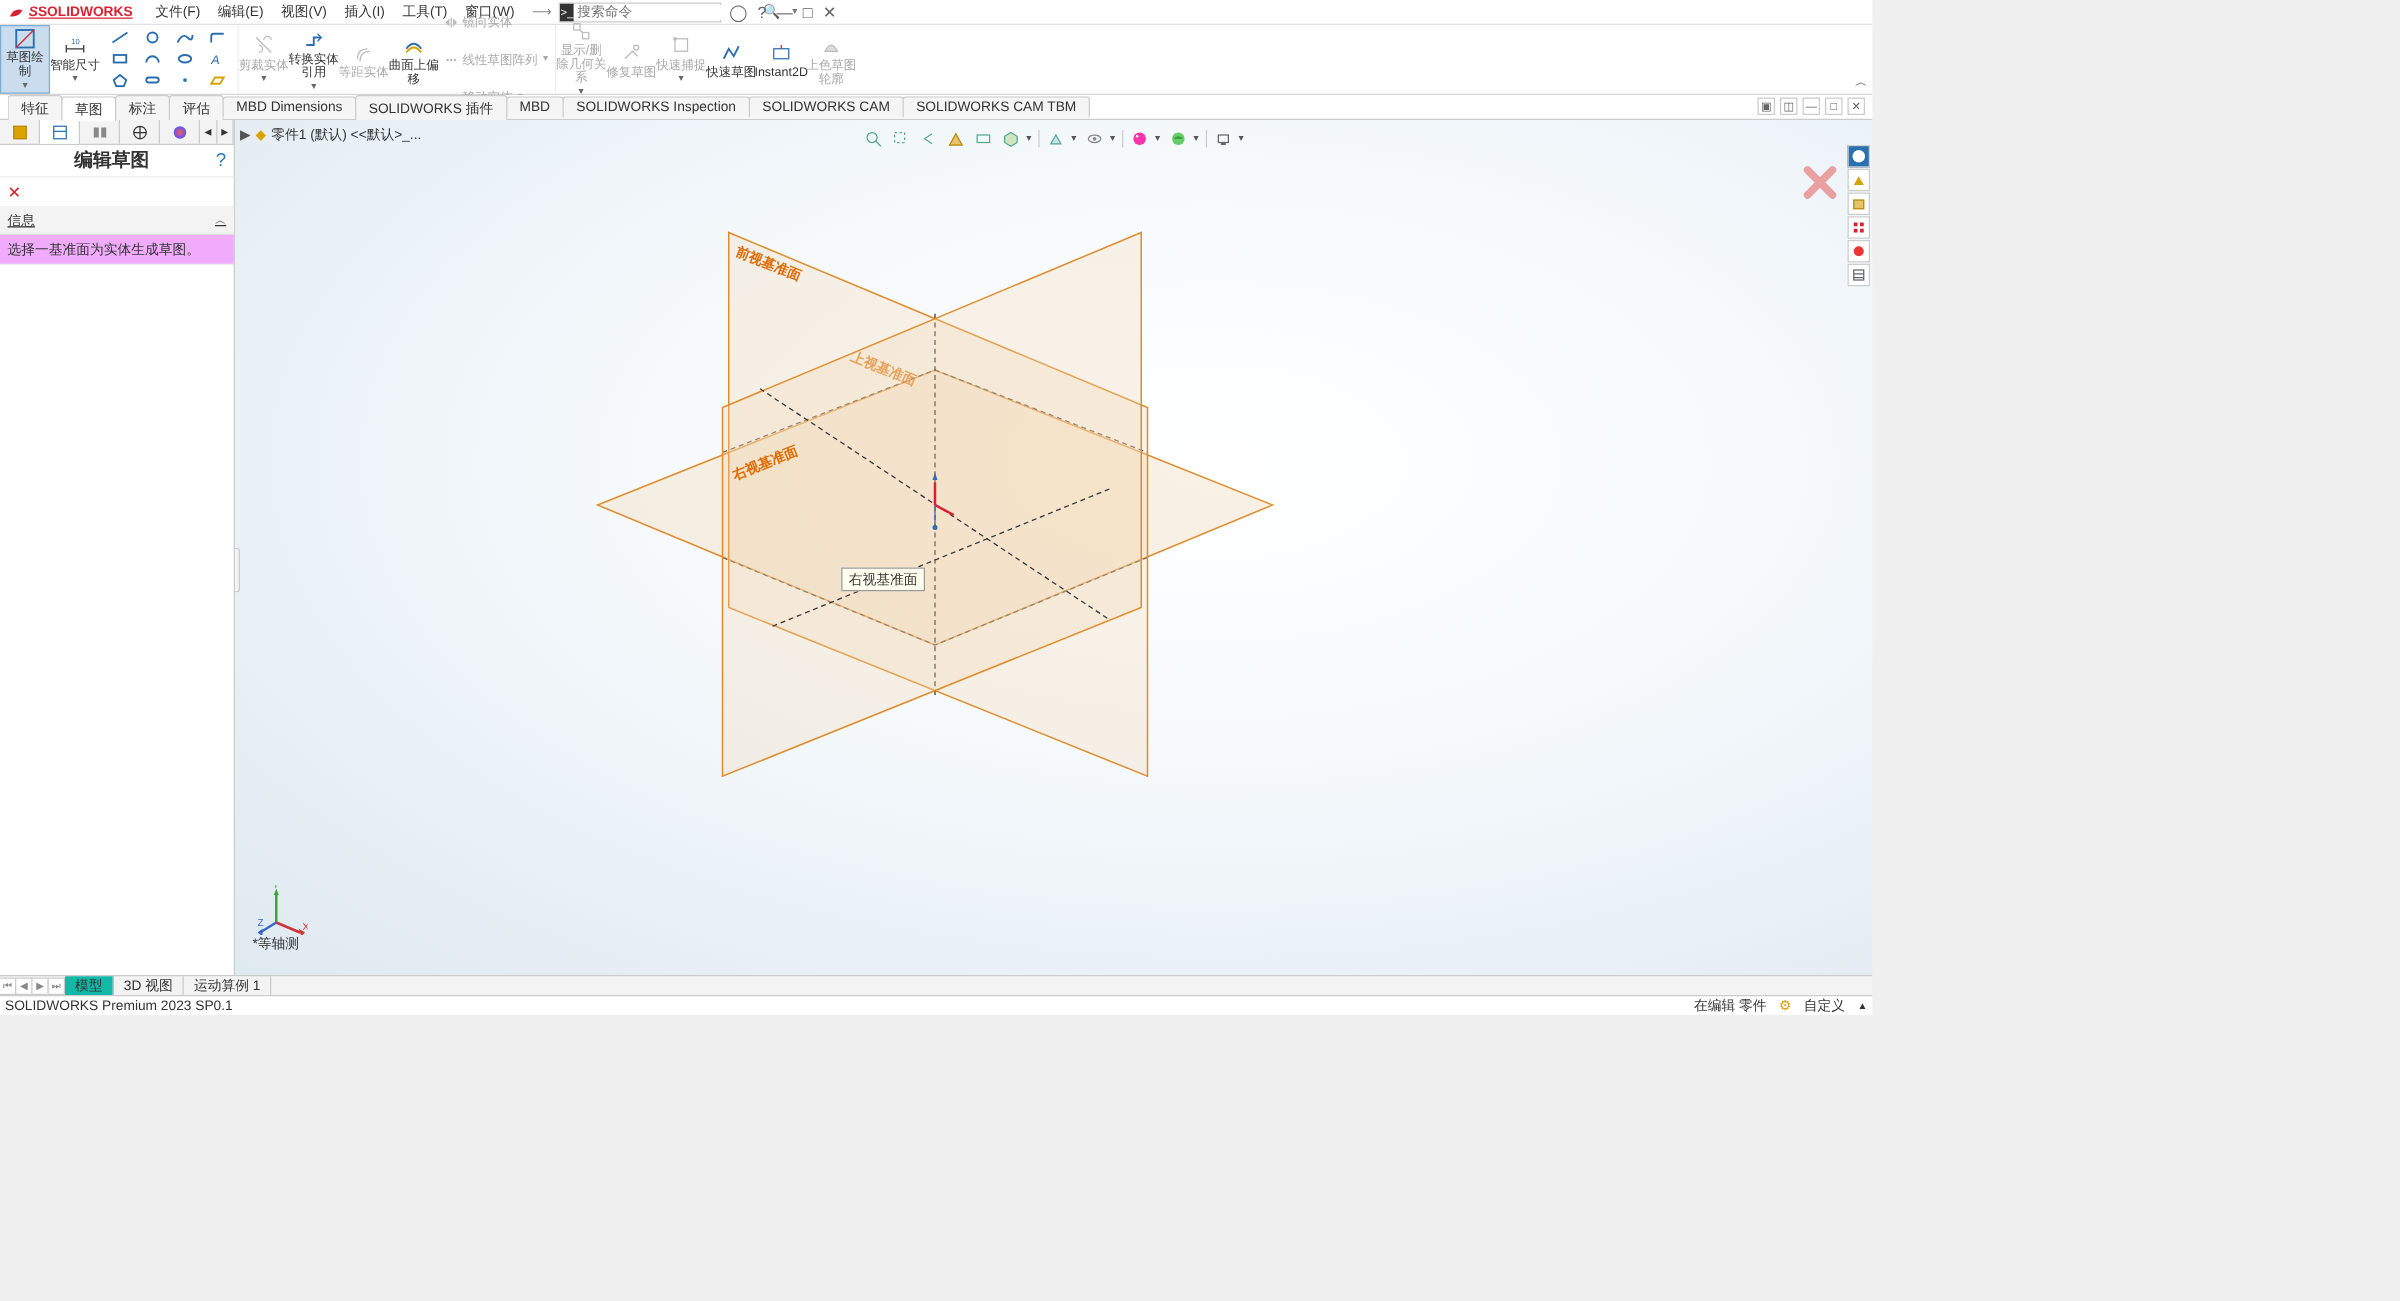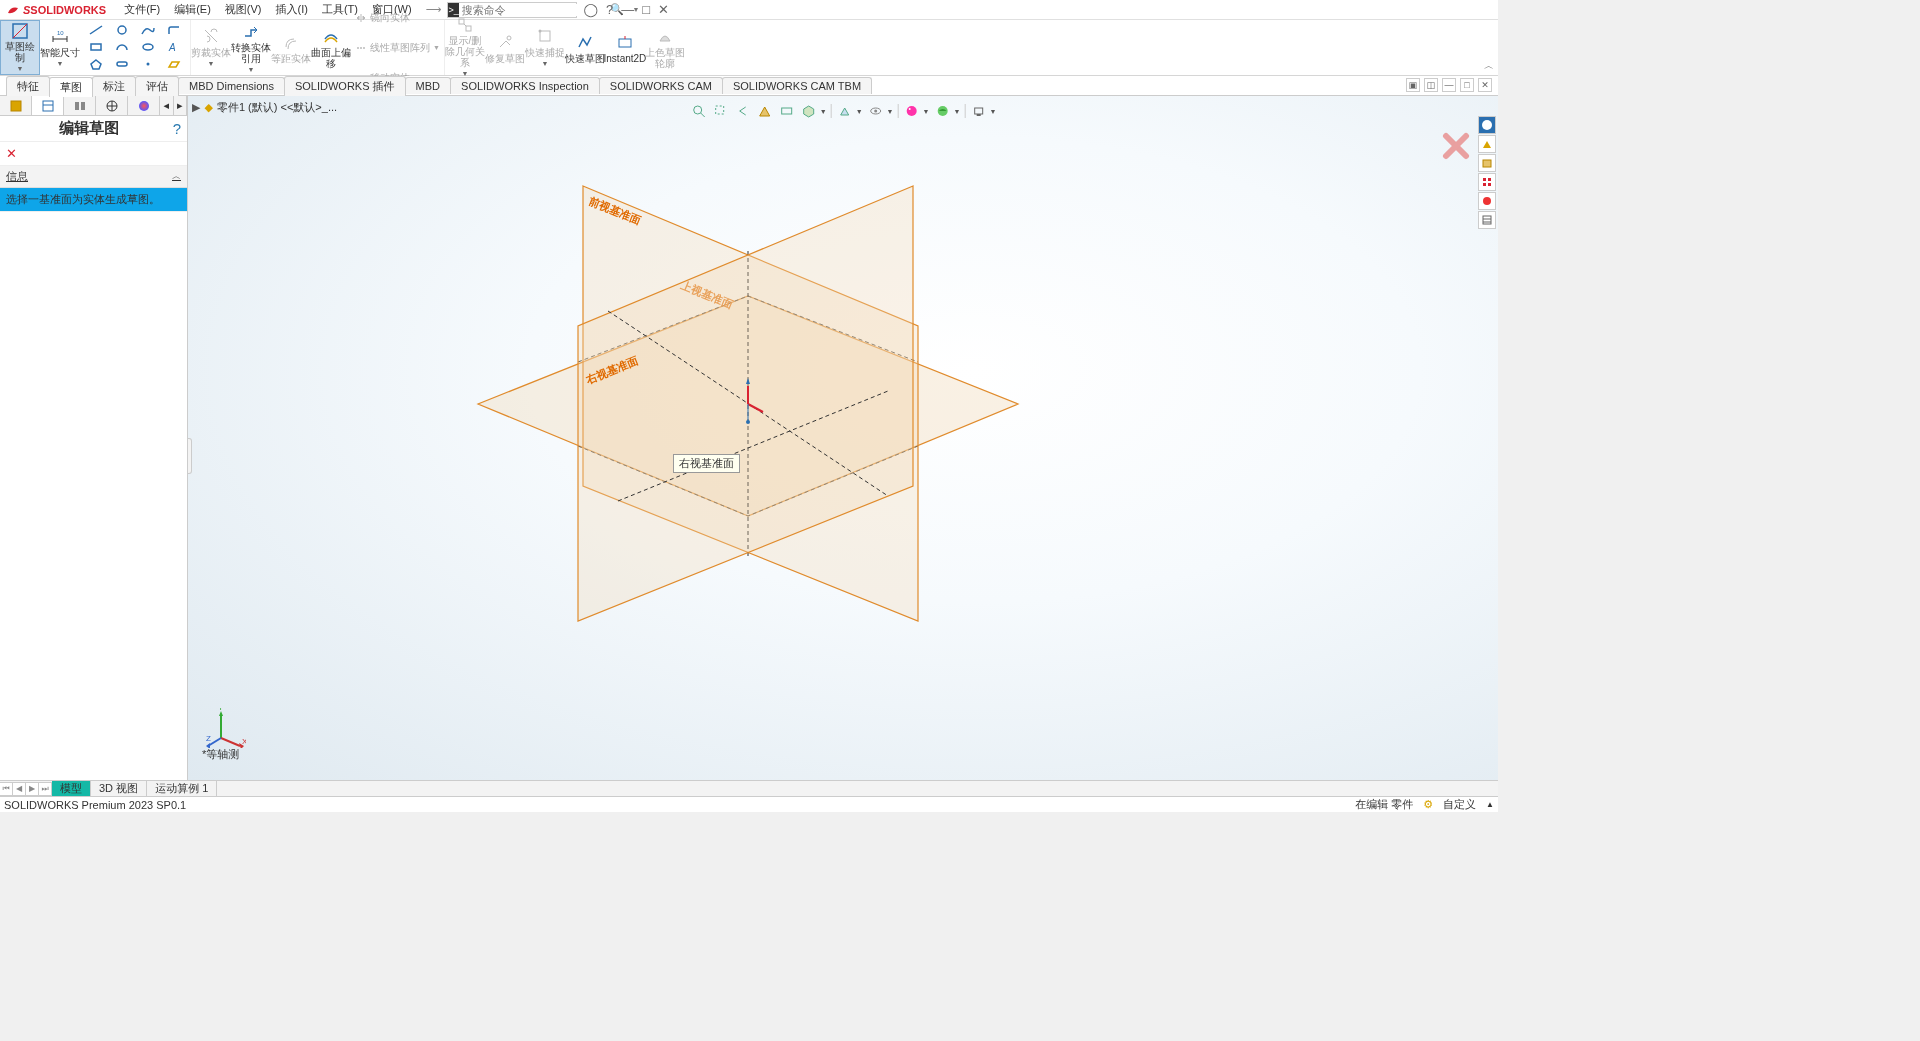--- a/index.html
+++ b/index.html
@@ -1,20 +1,20 @@
 <!DOCTYPE html>
 <html><head>
 <meta charset="utf-8">
 <style>
 * { margin: 0; padding: 0; box-sizing: border-box; font-family: "Microsoft YaHei", Arial, sans-serif; }
 html, body { width: 1498px; height: 812px; overflow: hidden; background: #f0f0f0; font-size: 11px; color: #333; }
 
 
 .titlebar { height: 20px; background: #fff; display: flex; align-items: center; border-bottom: 1px solid #e0e0e0; }
-.logo { display: flex; align-items: center; padding: 0 6px; color: #d92231; font-weight: bold; font-size: 11px; }
+.logo { display: flex; align-items: center; padding: 0 6px; color: #d92231; font-weight: bold; font-size: 11px; text-decoration: underline; }
 .logo svg { margin-right: 3px; }
 .menu { display: flex; gap: 2px; margin-left: 6px; align-items: center; }
 .menu-item { padding: 2px 6px; cursor: pointer; font-size: 11px; }
 .pin { padding: 2px 6px; color: #888; }
 .title-center { flex: 1; text-align: center; font-size: 11px; }
 .search-box { display: flex; align-items: center; background: #fff; border: 1px solid #ccc; height: 16px; width: 130px; margin-right: 6px; }
 .search-box .prompt { background:#333; color:#fff; width:14px; height:14px; display:flex; align-items:center; justify-content:center; font-size:9px; }
 .search-box input { border:none; flex:1; font-size:11px; padding:0 3px; outline:none; }
 .search-box .mag { color:#777; font-size:11px; padding:0 4px; }
 .title-right { display:flex; align-items:center; gap:8px; padding-right:8px; }
@@ -42,21 +42,21 @@
 .main { display:flex; height: calc(812px - 20px - 56px - 20px - 16px - 16px); }
 .left-panel { width:188px; background:#fff; border-right:1px solid #ccc; display:flex; flex-direction:column; }
 .left-tabs { height:20px; display:flex; border-bottom:1px solid #ccc; background:#f3f3f3; }
 .left-tab { flex:1; display:flex; align-items:center; justify-content:center; border-right:1px solid #ccc; cursor:pointer; }
 .left-tab.active { background:#fff; }
 .pm-title { display:flex; align-items:center; justify-content:space-between; padding:3px 6px; font-size:15px; border-bottom:1px solid #eee; }
 .pm-title .q { color:#2a7ab0; cursor:pointer; }
 .pm-close { padding:4px 6px; color:#d92231; font-size:13px; cursor:pointer; border-bottom:1px solid #eee; }
 .pm-info-head { display:flex; justify-content:space-between; align-items:center; padding:3px 6px; background:#f3f3f3; border-bottom:1px solid #ddd;text-decoration:underline; }
 .pm-info-head .chev { font-size:9px; color:#555; cursor:pointer; }
-.pm-info-body { padding:4px 6px; background:#0ea5e9; color:#333; font-size:11px; border-bottom:1px solid #eee; }
+.pm-info-body { padding:4px 6px; background:#f0abfc; color:#333; font-size:11px; border-bottom:1px solid #eee; }
 
 
 .viewport { flex:1; position:relative; background: radial-gradient(ellipse at 60% 40%, #ffffff 0%, #f6fafd 40%, #dfe9f0 100%); overflow:hidden; }
 .breadcrumb { position:absolute; left:4px; top:4px; display:flex; align-items:center; gap:4px; font-size:11px; }
 .breadcrumb .tri { color:#555; cursor:pointer; }
 .breadcrumb .part-icon { color:#d9a400; }
 .view-toolbar { position:absolute; left:50%; top:4px; transform:translateX(-50%); display:flex; align-items:center; gap:4px; background:rgba(255,255,255,0); padding:2px; }
 .vt-btn { width:18px; height:18px; display:flex; align-items:center; justify-content:center; cursor:pointer; border-radius:2px; }
 .vt-sep { width:1px; height:14px; background:#ccc; }
 .vt-drop { font-size:7px; color:#555; margin-left:-2px; }

